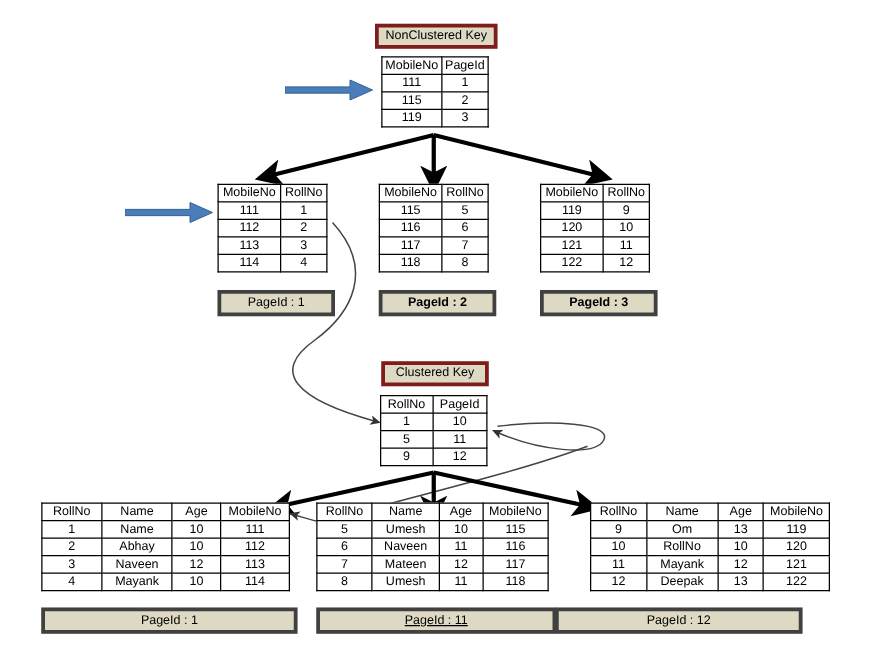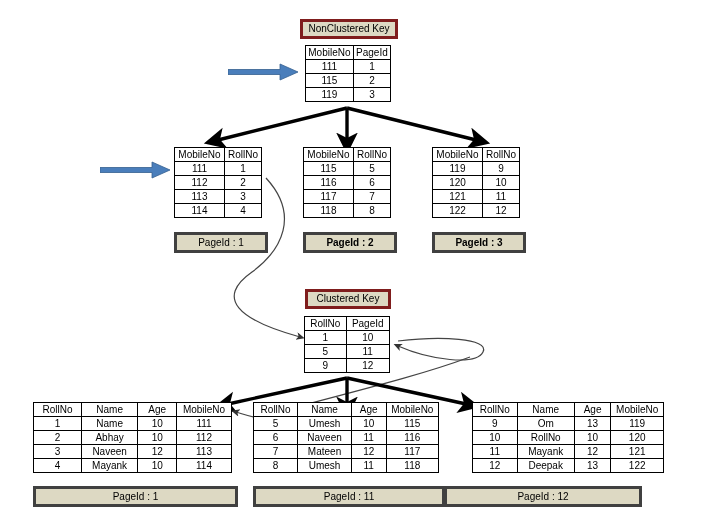--- a/index.html
+++ b/index.html
@@ -329,21 +329,21 @@
         <td>117</td>
       </tr>
       <tr>
         <td>8</td>
         <td>Umesh</td>
         <td>11</td>
         <td>118</td>
       </tr>
     </tbody>
   </table>
-  <div class="page-bar" style="left:253px; top:486px; width:186px;">PageId : 11</div>
+  <div class="page-bar" style="left:253px; top:486px; width:186px;text-decoration:underline;">PageId : 11</div>
 
   <table class="node" style="left:472px; top:402px; width:192px;">
     <thead>
       <tr>
         <th style="width:44px;">RollNo</th>
         <th style="width:60px;">Name</th>
         <th style="width:38px;">Age</th>
         <th style="width:50px;">MobileNo</th>
       </tr>
     </thead>

